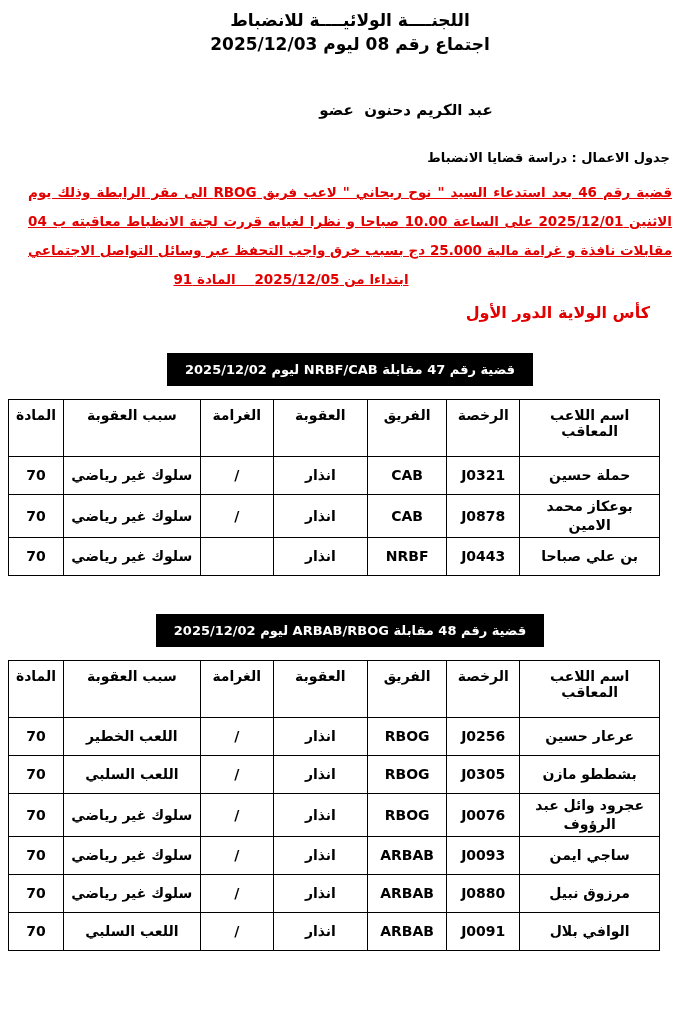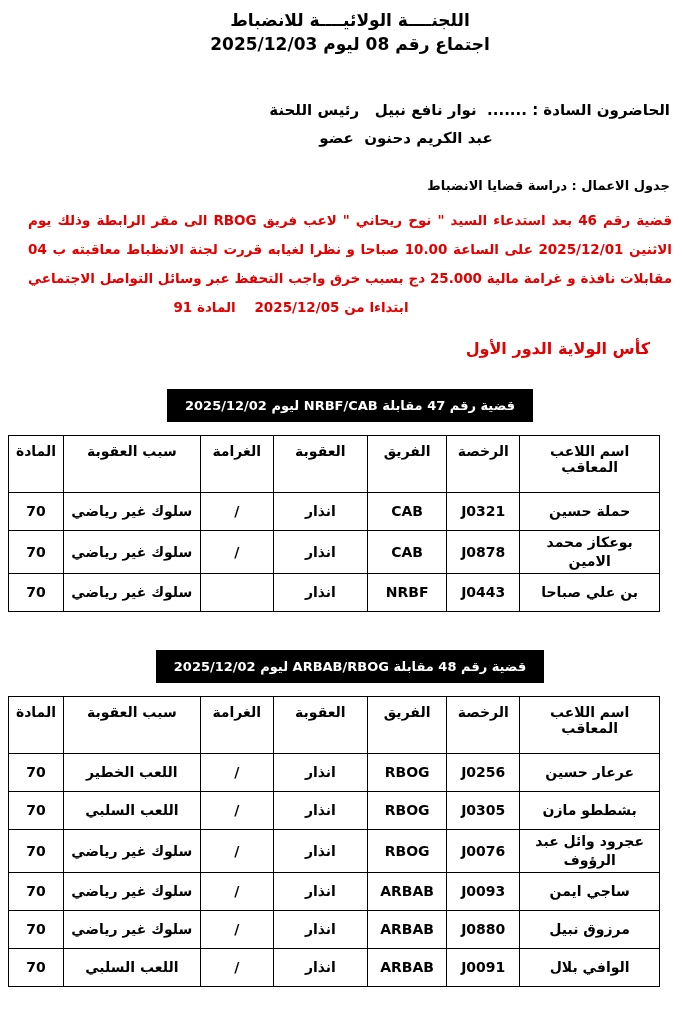--- a/index.html
+++ b/index.html
@@ -16,25 +16,25 @@
   
   .attendees{margin-top:40px;font-size:15px;line-height:28px;}
   .att-line1{text-align:right;padding-right:12px;white-space:pre-wrap;}
   .att-line2{text-align:center;padding-left:78px;white-space:pre-wrap;}
   .att-line3{text-align:center;padding-left:112px;white-space:pre-wrap;}
 
   
   .agenda{margin-top:26px;text-align:right;padding-right:12px;font-size:13px;}
 
   
-  .case46{margin-top:13px;color:#e30000;font-size:13.5px;line-height:29px;padding:0 10px;}
+  .case46{margin-top:13px;color:#e30000;font-size:13.5px;line-height:29px;padding:0 10px;text-decoration:underline;}
   .jline{text-align:justify;text-align-last:justify;}
   .case-last{text-align:center;padding-right:118px;white-space:pre-wrap;}
 
-  .cup{margin-top:15px;color:#e30000;font-size:16px;text-align:right;padding-right:32px;line-height:24px;}
+  .cup{margin-top:7px;color:#e30000;font-size:16px;text-align:right;padding-right:32px;line-height:24px;}
 
   
   .banner{
     display:block;width:fit-content;margin:28px auto 0 auto;
     background:#000000;color:#ffffff;
     font-size:13px;padding:4px 18px;line-height:25px;
   }
   .banner.second{margin-top:38px;}
 
   
@@ -57,21 +57,20 @@
 <body>
 
 <div class="page">
 
   <div class="doc-header">
     <div>اللجنــــة الولائيــــة للانضباط</div>
     <div>اجتماع  رقم  08 ليوم 2025/12/03</div>
   </div>
 
   <div class="attendees">
-    <div class="att-line1">الحاضرون السادة : .......  نوار نافع نبيل   رئيس اللحنة</div>
     <div class="att-line3">عبد الكريم دحنون  عضو</div>
   </div>
 
   <div class="agenda">جدول الاعمال :  دراسة قضايا الانضباط</div>
 
   <div class="case46">
     <div class="jline">قضية رقم 46 بعد استدعاء السيد  " نوح ريحاني " لاعب فريق RBOG الى مقر الرابطة وذلك يوم</div>
     <div class="jline">الاثنين 2025/12/01 على الساعة 10.00 صباحا و نظرا لغيابه قررت لجنة الانظباط معاقبته ب 04</div>
     <div class="jline">مقابلات نافذة و غرامة مالية 25.000 دج بسبب خرق  واجب التحفظ عبر وسائل التواصل الاجتماعي</div>
     <div class="case-last">ابتداءا من 2025/12/05    المادة 91</div>

